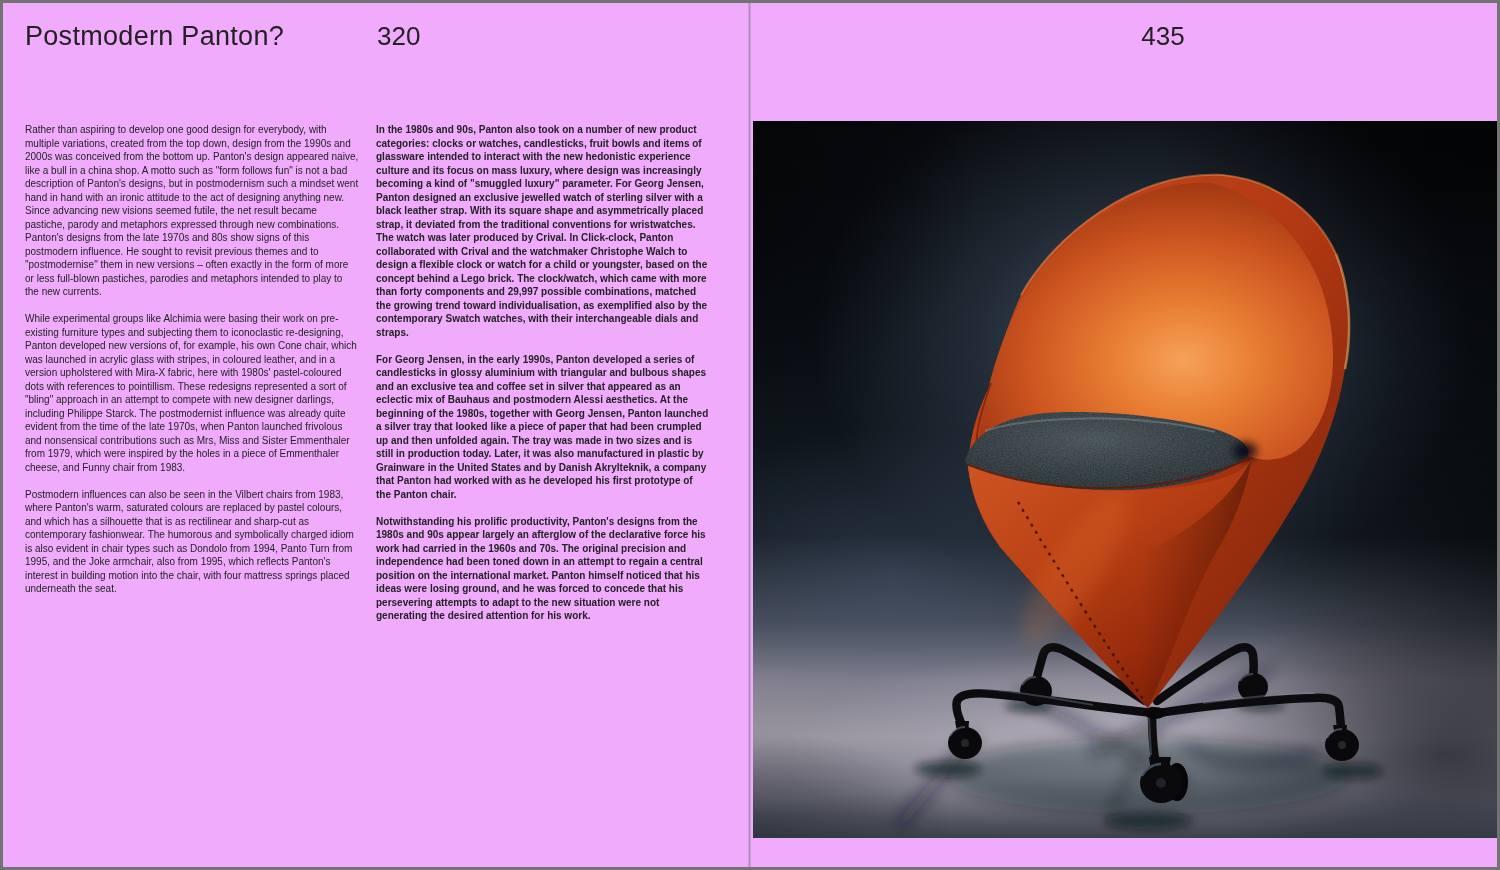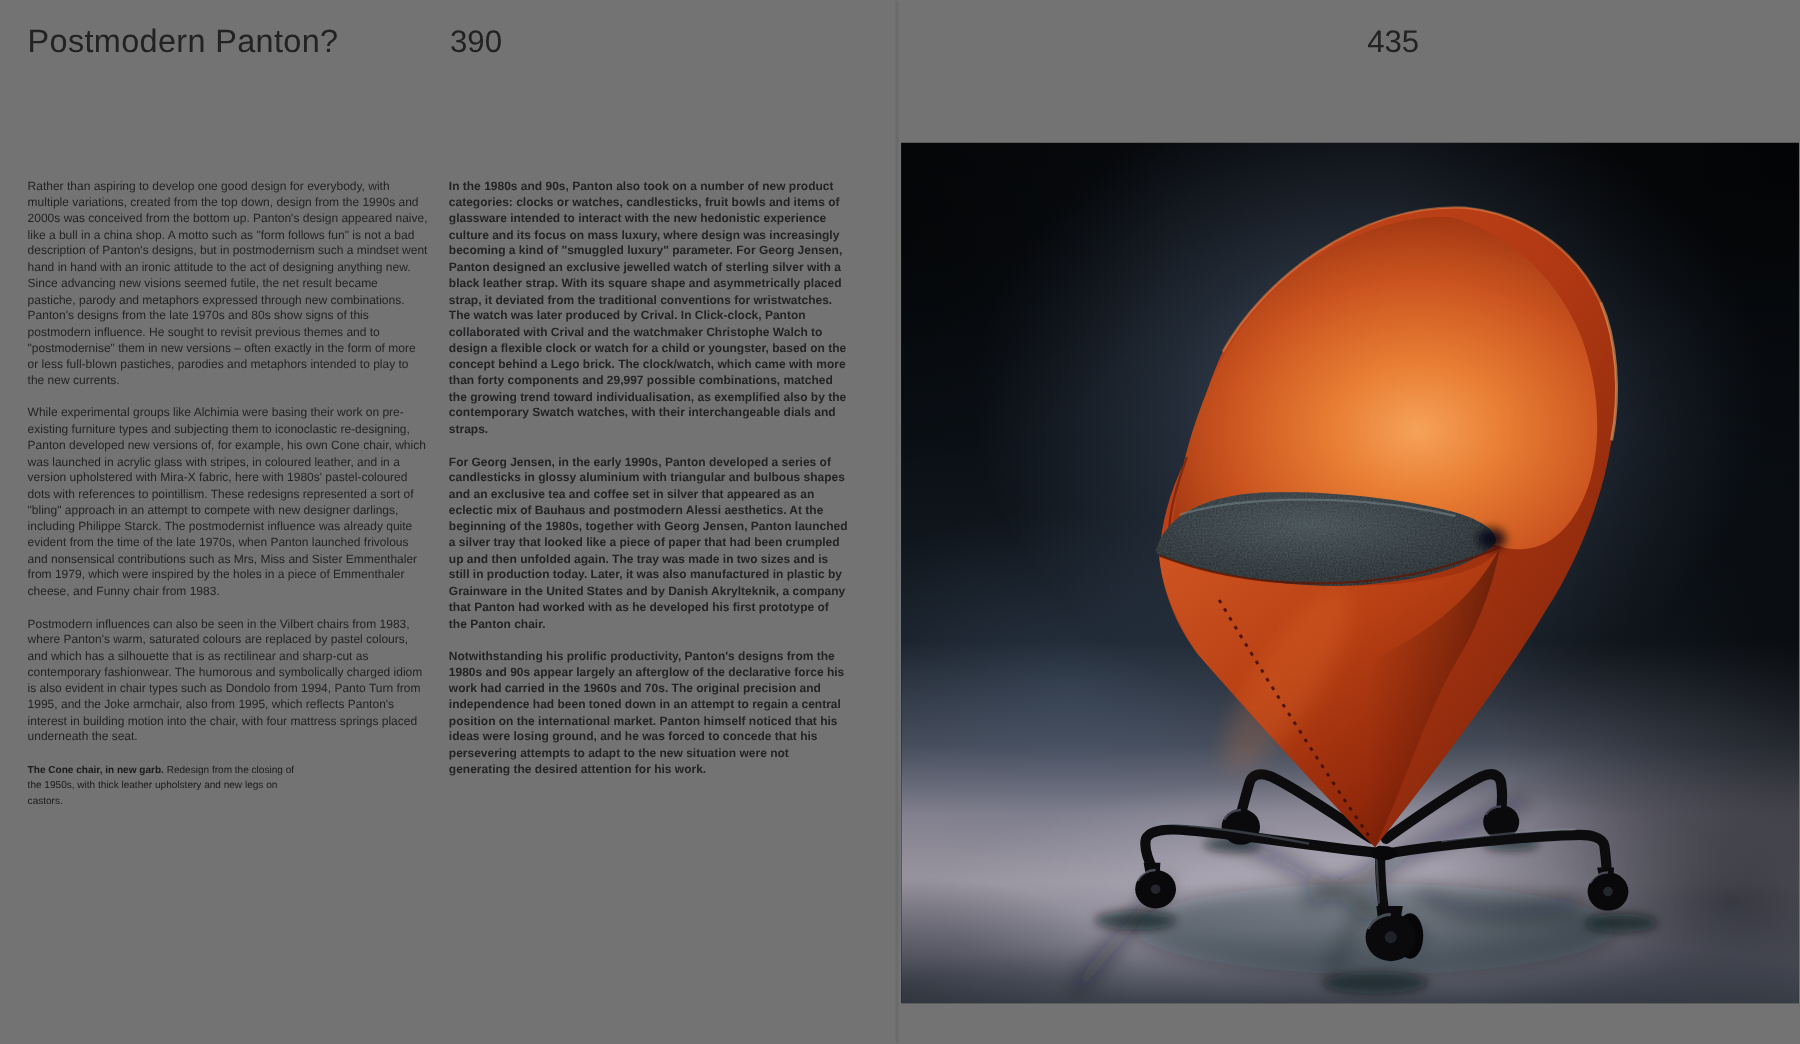--- a/index.html
+++ b/index.html
@@ -1,28 +1,28 @@
 <!DOCTYPE html>
 <html><head>
 <meta charset="utf-8">
 <style>
   html,body{margin:0;padding:0;background:#ffffff;}
   .sheet{
     position:relative;width:1500px;height:870px;box-sizing:border-box;
-    background:#737373;border:1px solid #737373;overflow:hidden;
+    background:#f0abfc;border:3px solid #737373;overflow:hidden;
     font-family:"Liberation Sans", sans-serif;color:#1d1d1f;
   }
   .title{
     position:absolute;left:22px;top:18px;margin:0;
     font-size:27px;font-weight:400;letter-spacing:.3px;color:#222;
   }
   .page-num{position:absolute;top:18px;font-size:26px;font-weight:400;color:#222;}
   .page-num-left{left:374px;}
   .page-num-right{left:1110px;width:100px;text-align:center;}
-  .col{position:absolute;top:120px;font-size:10px;line-height:13.5px;color:#232325;margin-top:28px;}
+  .col{position:absolute;top:120px;font-size:10px;line-height:13.5px;color:#232325;}
   .col p{margin:0 0 13.5px 0;}
   .col-1{left:22px;width:334px;}
   .col-2{left:373px;width:334px;font-weight:bold;}
   .caption{font-size:8.4px;line-height:13.2px;width:228px;margin-top:0;color:#1a1a1a;}
   .caption strong{font-weight:700;}
   .gutter{
     position:absolute;left:745px;top:0;width:3px;height:870px;
     background:linear-gradient(to right, rgba(0,0,0,0.04), rgba(90,95,100,0.45), rgba(0,0,0,0.04));
   }
   .photo{
@@ -31,27 +31,26 @@
   }
   .photo svg{display:block;width:750px;height:717px;}
 </style>
 </head>
 <body>
 
 <div class="sheet">
 
   <section>
     <h1 class="title">Postmodern Panton?</h1>
-    <div class="page-num page-num-left">390</div>
+    <div class="page-num page-num-left">320</div>
 
     <div class="col col-1">
       <p>Rather than aspiring to develop one good design for everybody, with multiple variations, created from the top down, design from the 1990s and 2000s was conceived from the bottom up. Panton's design appeared naive, like a bull in a china shop. A motto such as "form follows fun" is not a bad description of Panton's designs, but in postmodernism such a mindset went hand in hand with an ironic attitude to the act of designing anything new. Since advancing new visions seemed futile, the net result became pastiche, parody and metaphors expressed through new combinations. Panton's designs from the late 1970s and 80s show signs of this postmodern influence. He sought to revisit previous themes and to "postmodernise" them in new versions – often exactly in the form of more or less full-blown pastiches, parodies and metaphors intended to play to the new currents.</p>
       <p>While experimental groups like Alchimia were basing their work on pre-existing furniture types and subjecting them to iconoclastic re-designing, Panton developed new versions of, for example, his own Cone chair, which was launched in acrylic glass with stripes, in coloured leather, and in a version upholstered with Mira-X fabric, here with 1980s' pastel-coloured dots with references to pointillism. These redesigns represented a sort of "bling" approach in an attempt to compete with new designer darlings, including Philippe Starck. The postmodernist influence was already quite evident from the time of the late 1970s, when Panton launched frivolous and nonsensical contributions such as Mrs, Miss and Sister Emmenthaler from 1979, which were inspired by the holes in a piece of Emmenthaler cheese, and Funny chair from 1983.</p>
       <p>Postmodern influences can also be seen in the Vilbert chairs from 1983, where Panton's warm, saturated colours are replaced by pastel colours, and which has a silhouette that is as rectilinear and sharp-cut as contemporary fashionwear. The humorous and symbolically charged idiom is also evident in chair types such as Dondolo from 1994, Panto Turn from 1995, and the Joke armchair, also from 1995, which reflects Panton's interest in building motion into the chair, with four mattress springs placed underneath the seat.</p>
-      <p class="caption"><strong>The Cone chair, in new garb.</strong><span> Redesign from the closing of the 1950s, with thick leather upholstery and new legs on castors.</span></p>
     </div>
 
     <div class="col col-2">
       <p>In the 1980s and 90s, Panton also took on a number of new product categories: clocks or watches, candlesticks, fruit bowls and items of glassware intended to interact with the new hedonistic experience culture and its focus on mass luxury, where design was increasingly becoming a kind of "smuggled luxury" parameter. For Georg Jensen, Panton designed an exclusive jewelled watch of sterling silver with a black leather strap. With its square shape and asymmetrically placed strap, it deviated from the traditional conventions for wristwatches. The watch was later produced by Crival. In Click-clock, Panton collaborated with Crival and the watchmaker Christophe Walch to design a flexible clock or watch for a child or youngster, based on the concept behind a Lego brick. The clock/watch, which came with more than forty components and 29,997 possible combinations, matched the growing trend toward individualisation, as exemplified also by the contemporary Swatch watches, with their interchangeable dials and straps.</p>
       <p>For Georg Jensen, in the early 1990s, Panton developed a series of candlesticks in glossy aluminium with triangular and bulbous shapes and an exclusive tea and coffee set in silver that appeared as an eclectic mix of Bauhaus and postmodern Alessi aesthetics. At the beginning of the 1980s, together with Georg Jensen, Panton launched a silver tray that looked like a piece of paper that had been crumpled up and then unfolded again. The tray was made in two sizes and is still in production today. Later, it was also manufactured in plastic by Grainware in the United States and by Danish Akrylteknik, a company that Panton had worked with as he developed his first prototype of the Panton chair.</p>
       <p>Notwithstanding his prolific productivity, Panton's designs from the 1980s and 90s appear largely an afterglow of the declarative force his work had carried in the 1960s and 70s. The original precision and independence had been toned down in an attempt to regain a central position on the international market. Panton himself noticed that his ideas were losing ground, and he was forced to concede that his persevering attempts to adapt to the new situation were not generating the desired attention for his work.</p>
     </div>
   </section>
 
   <div class="gutter"></div>

